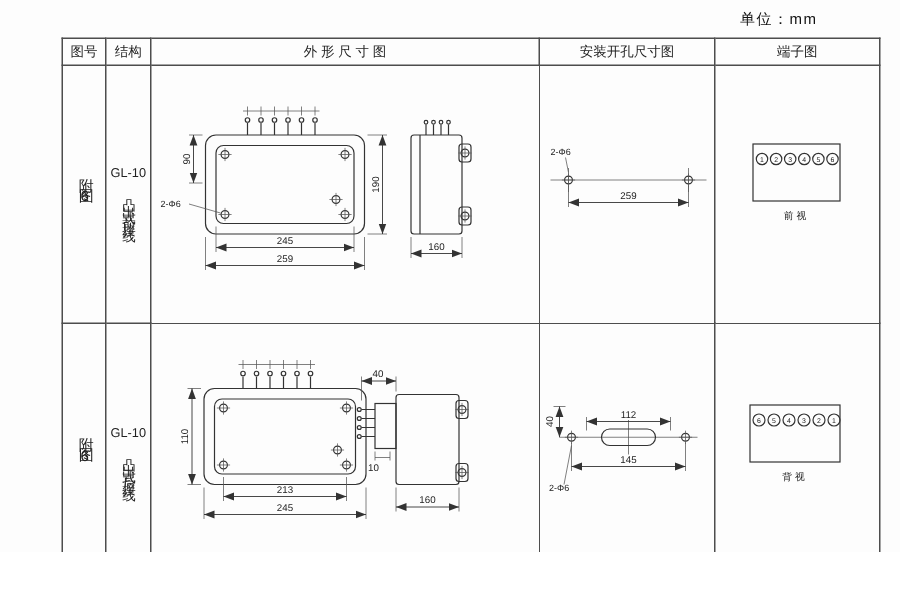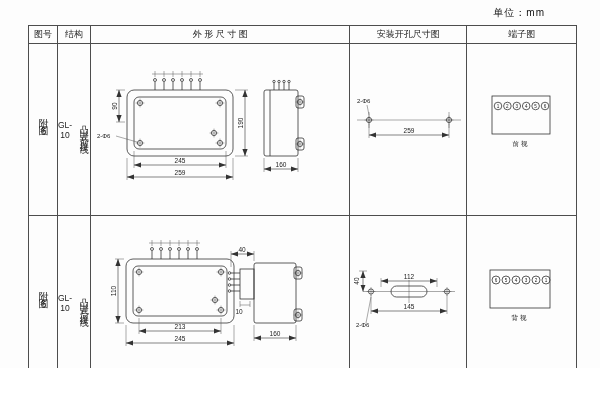--- a/index.html
+++ b/index.html
@@ -1,23 +1,23 @@
 <!DOCTYPE html>
 <html><head>
 <meta charset="utf-8">
 <style>
   * { margin:0; padding:0; box-sizing:border-box; }
   html,body { width:600px; height:400px; background:#ffffff; font-family:"Liberation Sans","DejaVu Sans",sans-serif; }
   .page { position:relative; width:600px; height:368px; background:#fdfdfd; overflow:hidden; color:#222; }
   .unit { position:absolute; top:6px; right:55px; font-size:10px; color:#111; letter-spacing:1px; }
-  table.spec { position:absolute; left:28px; top:25px; border-collapse:collapse; table-layout:fixed;padding-left:48px; }
+  table.spec { position:absolute; left:41px; top:25px; border-collapse:collapse; table-layout:fixed;padding-left:48px; }
   th,td { border:1px solid #4d4d4d; padding:0; vertical-align:middle; text-align:center; font-weight:normal; overflow:hidden; }
   th { font-size:9px; height:18px; color:#222; }
   .vtext { writing-mode:vertical-rl; text-orientation:upright; letter-spacing:8px; font-size:10px; display:inline-block; }
-  .struct { display:flex; flex-direction:row; align-items:center; gap:5px; }
+  .struct { display:flex; flex-direction:column; align-items:center; gap:5px; }
   .struct .code { font-size:8.5px; }
   .struct .name { writing-mode:vertical-rl; text-orientation:upright; letter-spacing:4px; font-size:9px; }
   .cell-draw { position:relative; background:#fdfdfd; }
   svg { display:block; margin:0 auto; }
   svg text { font-family:"Liberation Sans","DejaVu Sans",sans-serif; }
   .ln   { stroke:#333; stroke-width:0.8; fill:none; }
   .thin { stroke:#555; stroke-width:0.5; fill:none; }
   .dim  { stroke:#333; stroke-width:0.6; fill:none; marker-start:url(#arw); marker-end:url(#arw); }
   .dimt { font-size:6.5px; fill:#222; text-anchor:middle; }
   .note { font-size:6px; fill:#222; }

